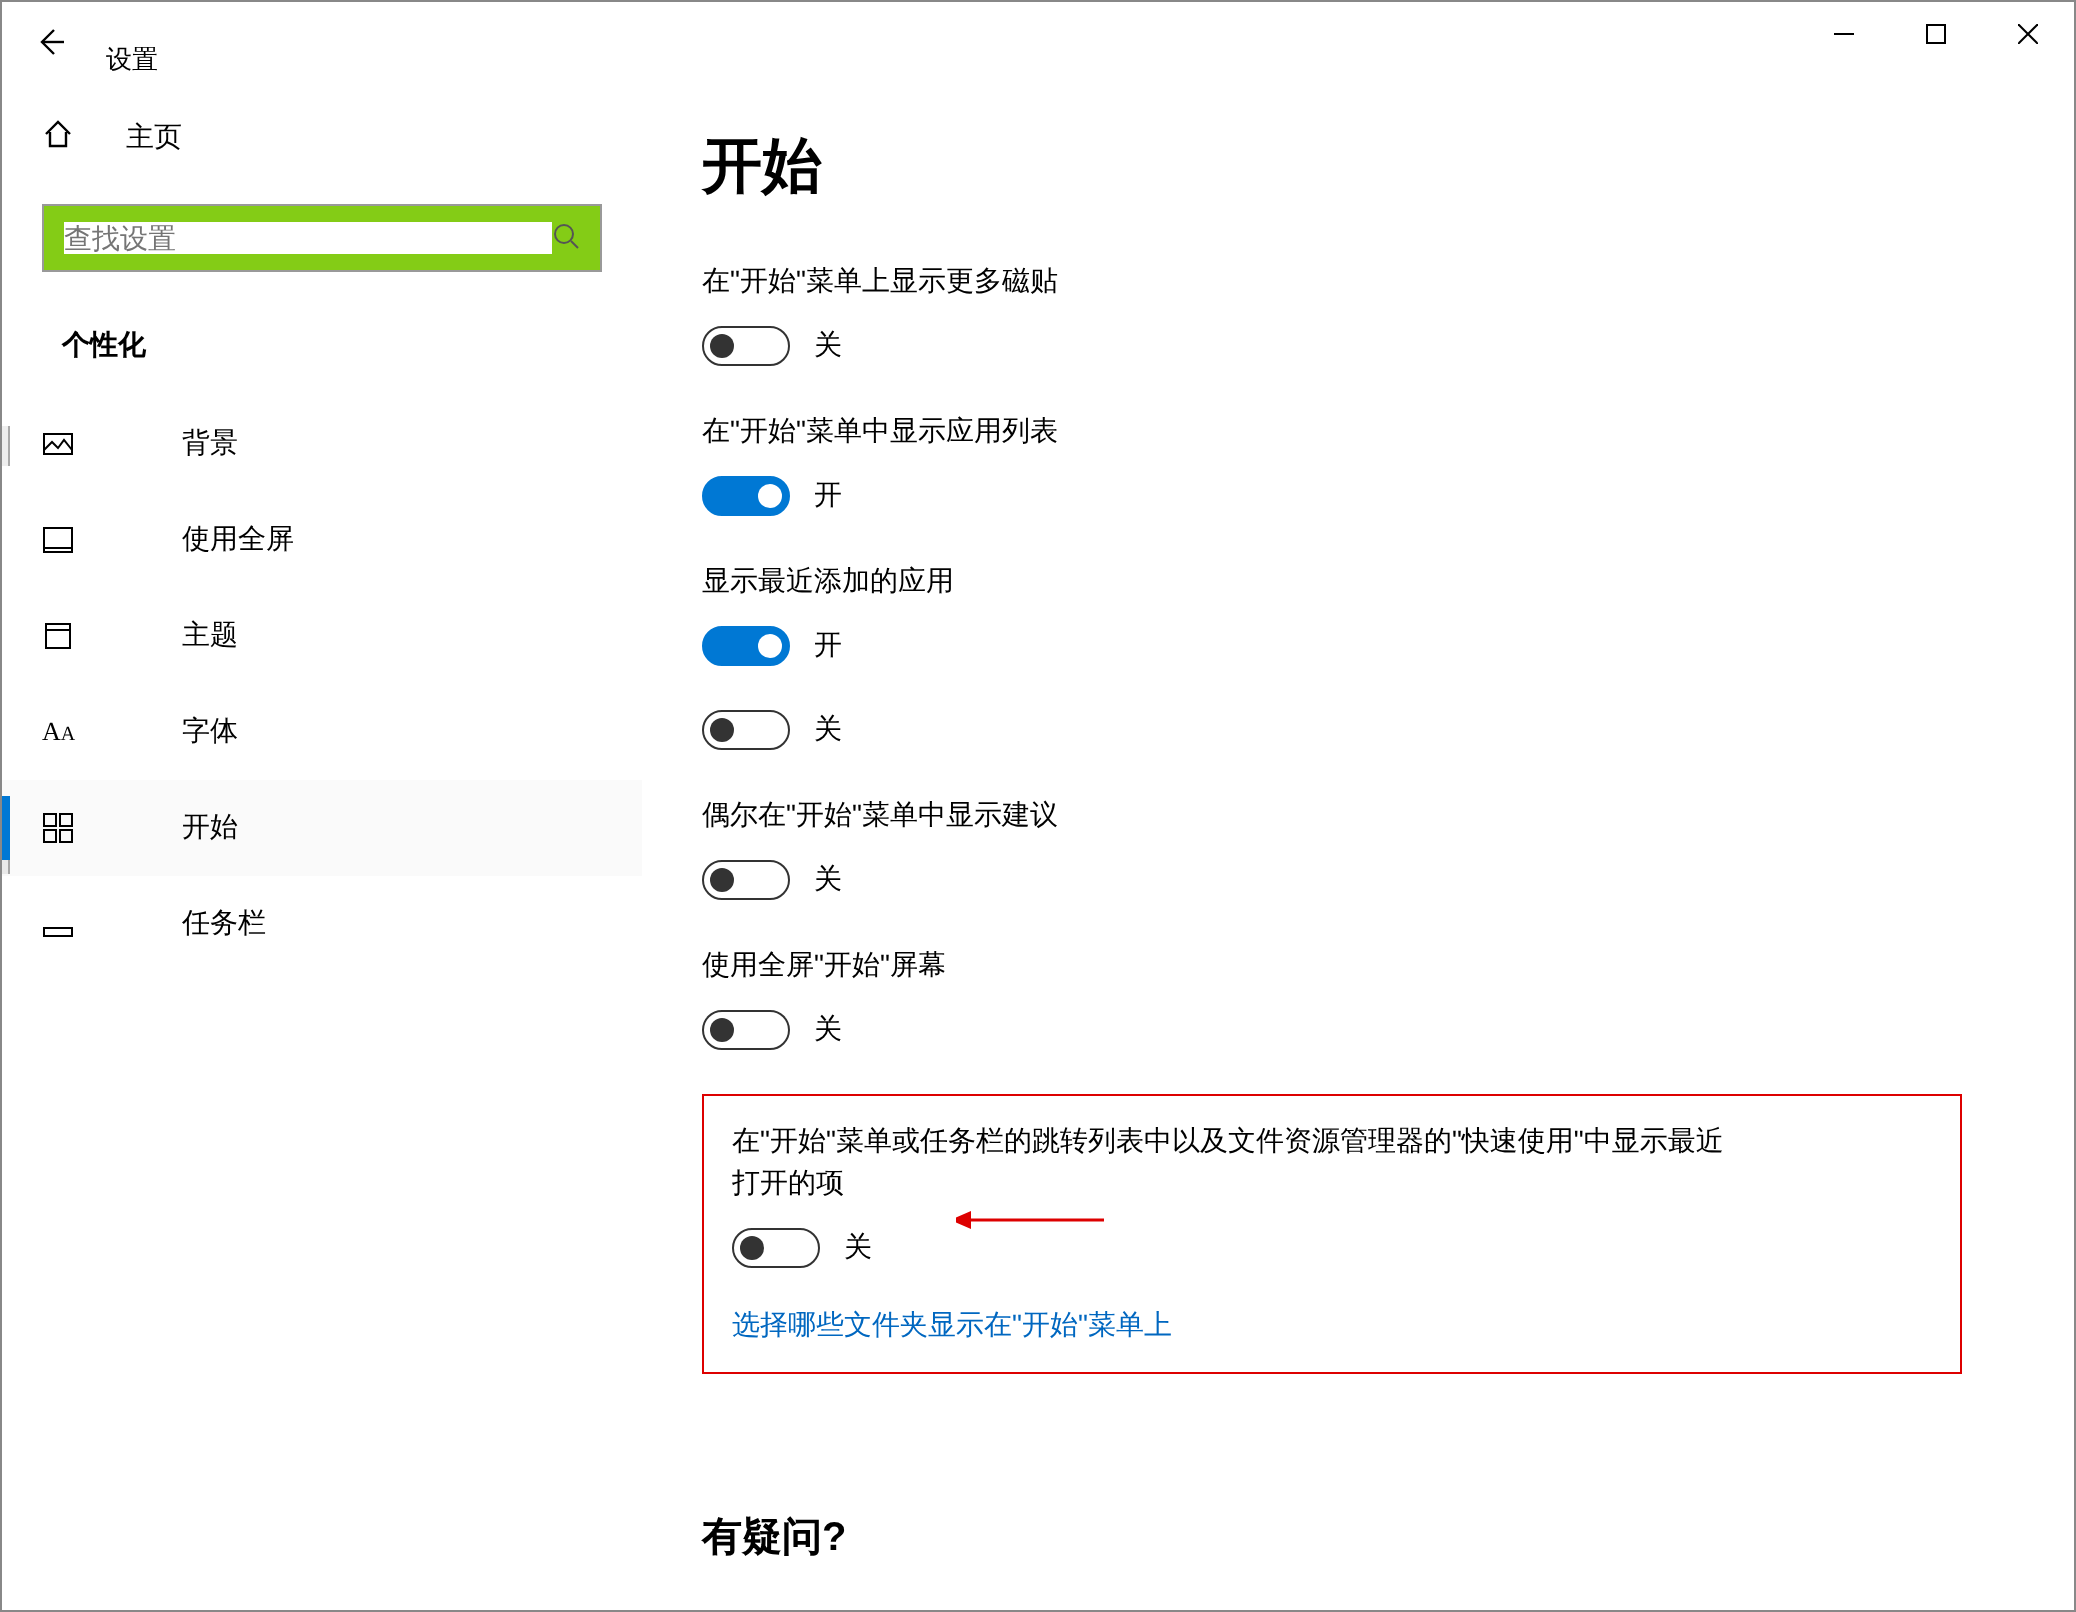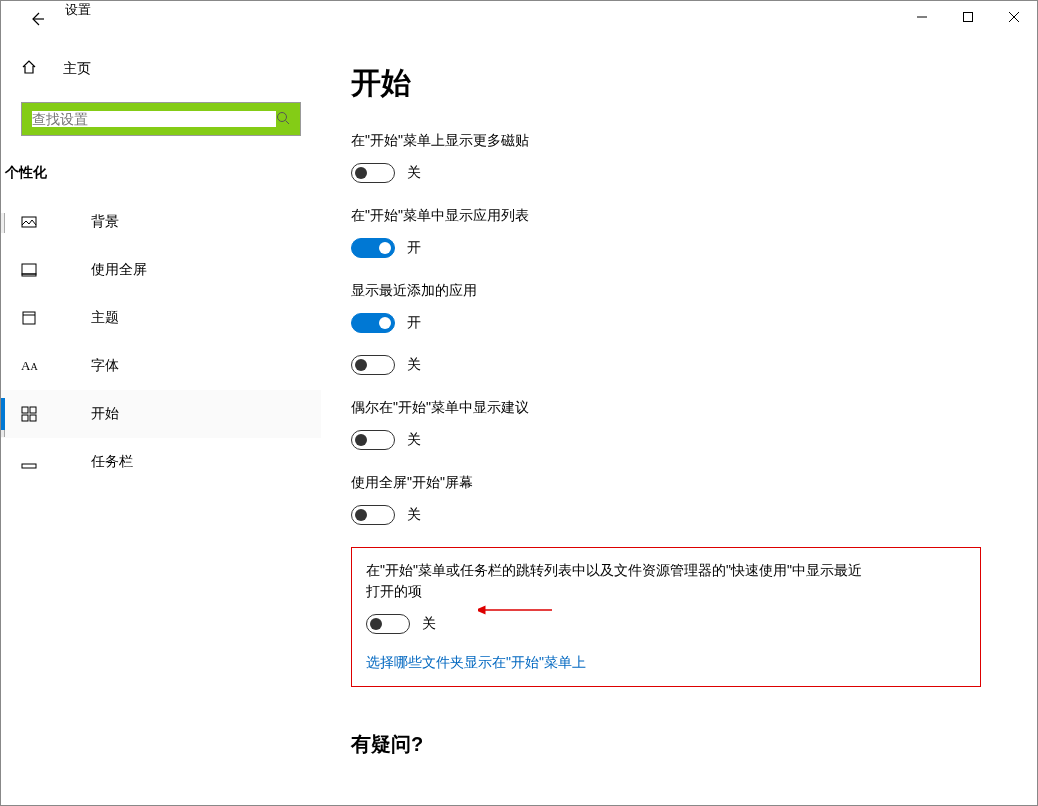--- a/index.html
+++ b/index.html
@@ -10,22 +10,22 @@
     background: #fff;
     width: 1038px;
     height: 806px;
     overflow: hidden;
     border: 1px solid #888;
     position: relative;
   }
   .titlebar {
     height: 38px;
     display: flex;
-    align-items: flex-start;
-    padding-left: 18px;
+    align-items: flex-end;
+    padding-left: 6px;
     position: relative;
   }
   .titlebar .back {
     width: 36px; height: 36px;
     display: flex; align-items: center; justify-content: center;
     cursor: pointer;
     font-size: 18px;
   }
   .titlebar .title {
     font-size: 13px;
@@ -70,21 +70,21 @@
     border: none;
     outline: none;
     flex: 1;
     font-size: 14px;
     font-family: inherit;
     color: #666;
   }
   .search-box .search-icon { color: #555; font-size: 14px; }
   .section-header {
     font-weight: bold;
-    padding: 8px 20px 16px 4px;
+    padding: 8px 20px 16px 30px;
     font-size: 14px;
   }
   .nav-item {
     display: flex;
     align-items: center;
     padding: 0 20px;
     height: 48px;
     cursor: pointer;
     position: relative;
     gap: 44px;
@@ -155,21 +155,21 @@
   .link {
     color: #0067c0;
     font-size: 14px;
     cursor: pointer;
     margin-top: 20px;
     display: inline-block;
   }
   .question-title {
     font-size: 20px;
     font-weight: 600;
-    margin-top: 44px;
+    margin-top: 68px;
     margin-bottom: 18px;
   }
   svg.arrow {
     position: absolute;
     left: 126px;
     top: 52px;
     pointer-events: none;
   }
   
   .left-artifact {

